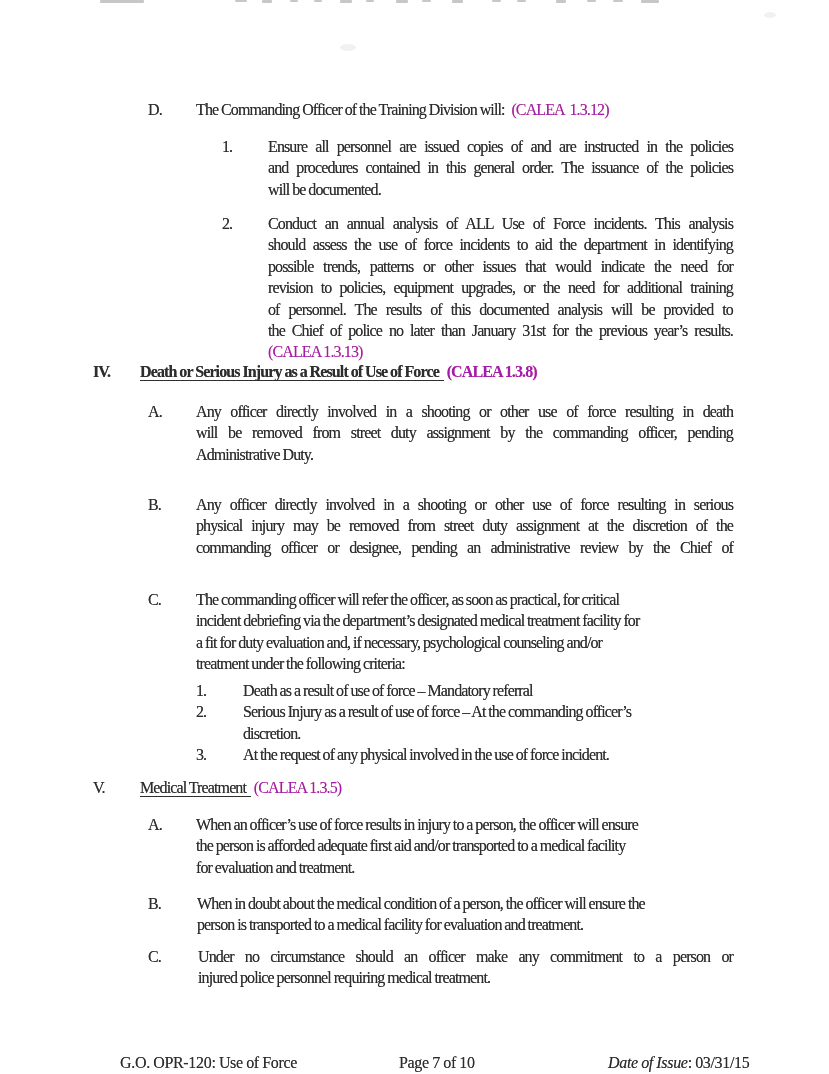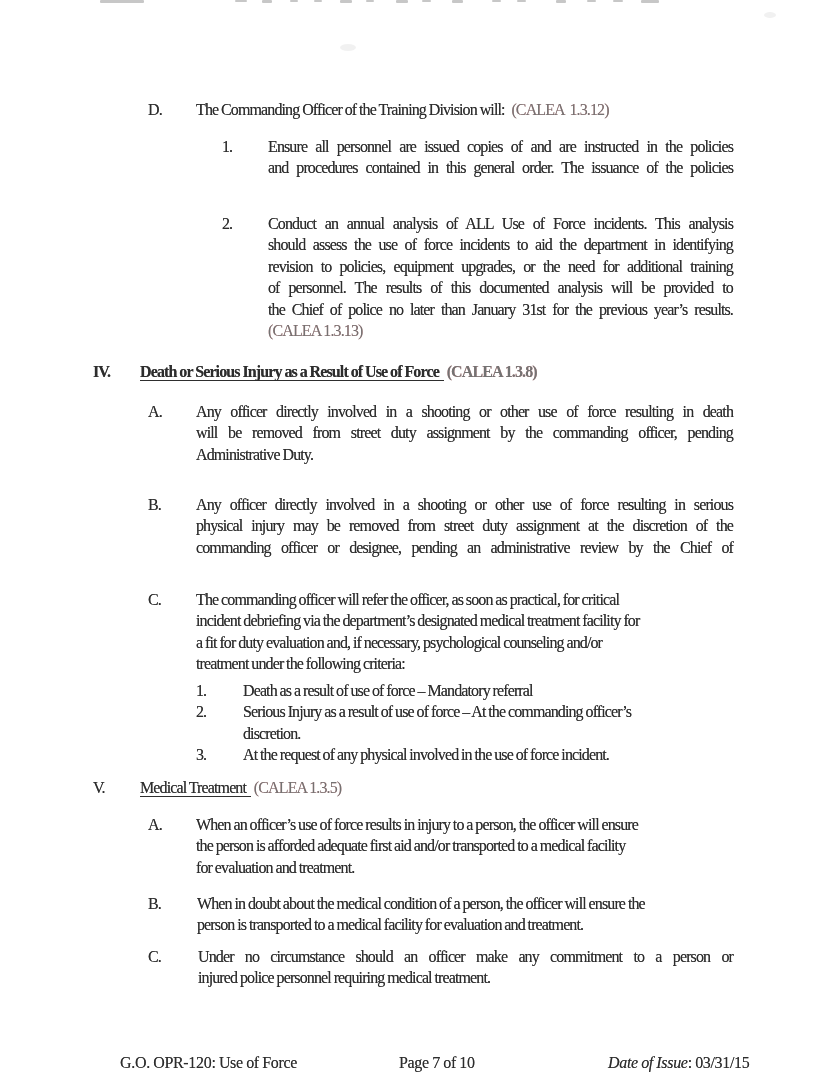--- a/index.html
+++ b/index.html
@@ -8,21 +8,21 @@
     font-family:"Liberation Serif","DejaVu Serif",serif;
     font-size:16px; line-height:21.4px; color:#2d2d2d;
     letter-spacing:-0.055em; word-spacing:-0.02em;
     text-shadow:0 0 0.6px rgba(45,45,45,0.65);
     overflow:hidden;
   }
   .blk{position:absolute;}
   .lbl{position:absolute; top:0; white-space:nowrap;}
   .ln{white-space:nowrap;}
   .j{white-space:normal; text-align:justify; text-align-last:justify;}
-  .red{color:#737373; text-shadow:0 0 0.6px rgba(207,51,56,0.5); white-space:pre-wrap;}
+  .red{color:#a21caf; text-shadow:0 0 0.6px rgba(207,51,56,0.5); white-space:pre-wrap;}
   .utitle{border-bottom:1.4px solid #2e2e2e; padding-right:5px; padding-bottom:0px;}
   .refgap{margin-left:4px;}
   .hrow{white-space:nowrap;}
   .item{position:relative;}
   .footer-seg{position:absolute; top:0; white-space:nowrap; letter-spacing:-0.02em;}
   .ital{font-style:italic;}
   .artifact{position:absolute; background:#8f8f8f; opacity:0.5; border-radius:1px;}
   .smudge{position:absolute; background:#9a9a9a; opacity:0.14; border-radius:50%;}
 </style>
 </head>
@@ -54,26 +54,28 @@
   <div class="blk hrow" style="left:196px; top:99px;">
     <span class="lbl" style="left:-48px;">D.</span>
     <span>The Commanding Officer of the Training Division will:</span>
     <span class="red refgap">(CALEA  1.3.12)</span>
   </div>
 
   <div class="blk" style="left:268px; top:136px; width:465px;">
     <span class="lbl" style="left:-46px;">1.</span>
     <div class="ln j">Ensure all personnel are issued copies of and are instructed in the policies</div>
     <div class="ln j">and procedures contained in this general order.  The issuance of the policies</div>
+    <div class="ln">will be documented.</div>
   </div>
 
   <div class="blk" style="left:268px; top:213px; width:465px;">
     <span class="lbl" style="left:-46px;">2.</span>
     <div class="ln j">Conduct an annual analysis of ALL Use of Force incidents.  This analysis</div>
     <div class="ln j">should assess the use of force incidents to aid the department in identifying</div>
+    <div class="ln j">possible trends, patterns or other issues that would indicate the need for</div>
     <div class="ln j">revision to policies, equipment upgrades, or the need for additional training</div>
     <div class="ln j">of personnel. The results of this documented analysis will be provided to</div>
     <div class="ln j">the Chief of police no later than January 31st for the previous year’s results.</div>
     <div class="ln red">(CALEA 1.3.13)</div>
   </div>
 
   <div class="blk hrow" style="left:140px; top:361px;font-weight:bold;">
     <span class="lbl" style="left:-47px;">IV.</span>
     <span class="utitle">Death or Serious Injury as a Result of Use of Force</span>
     <span class="red">(CALEA 1.3.8)</span>

